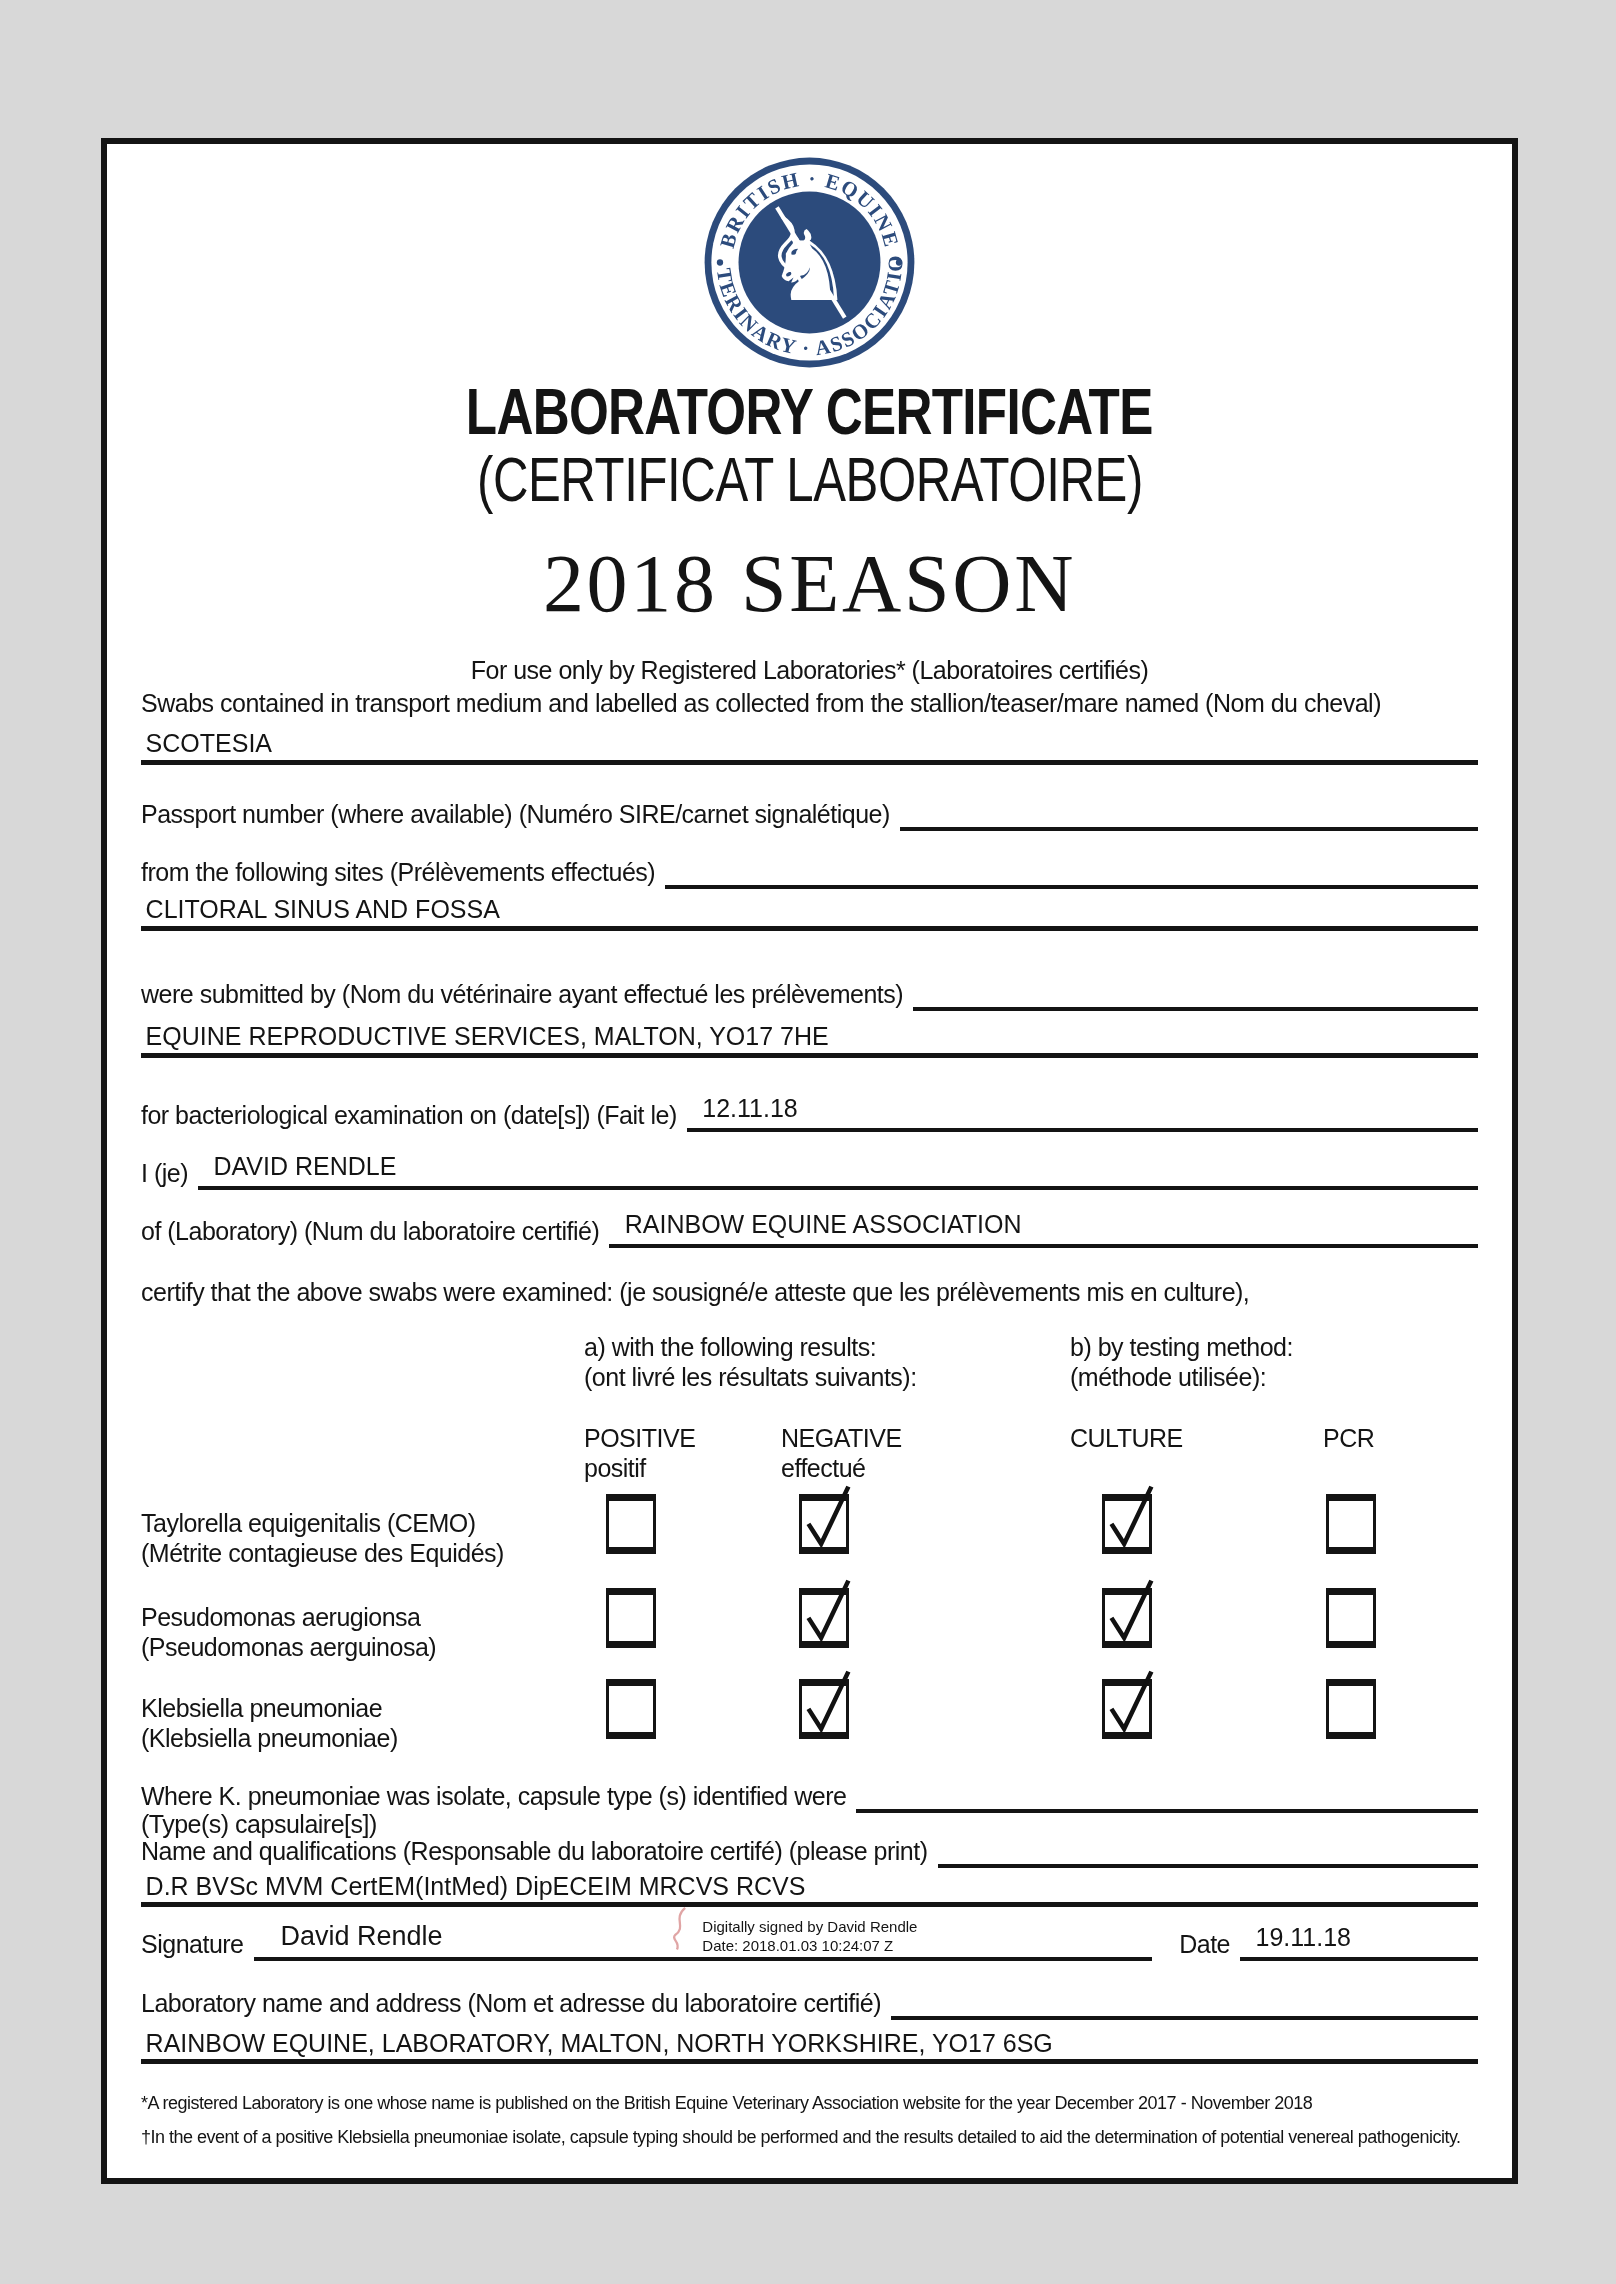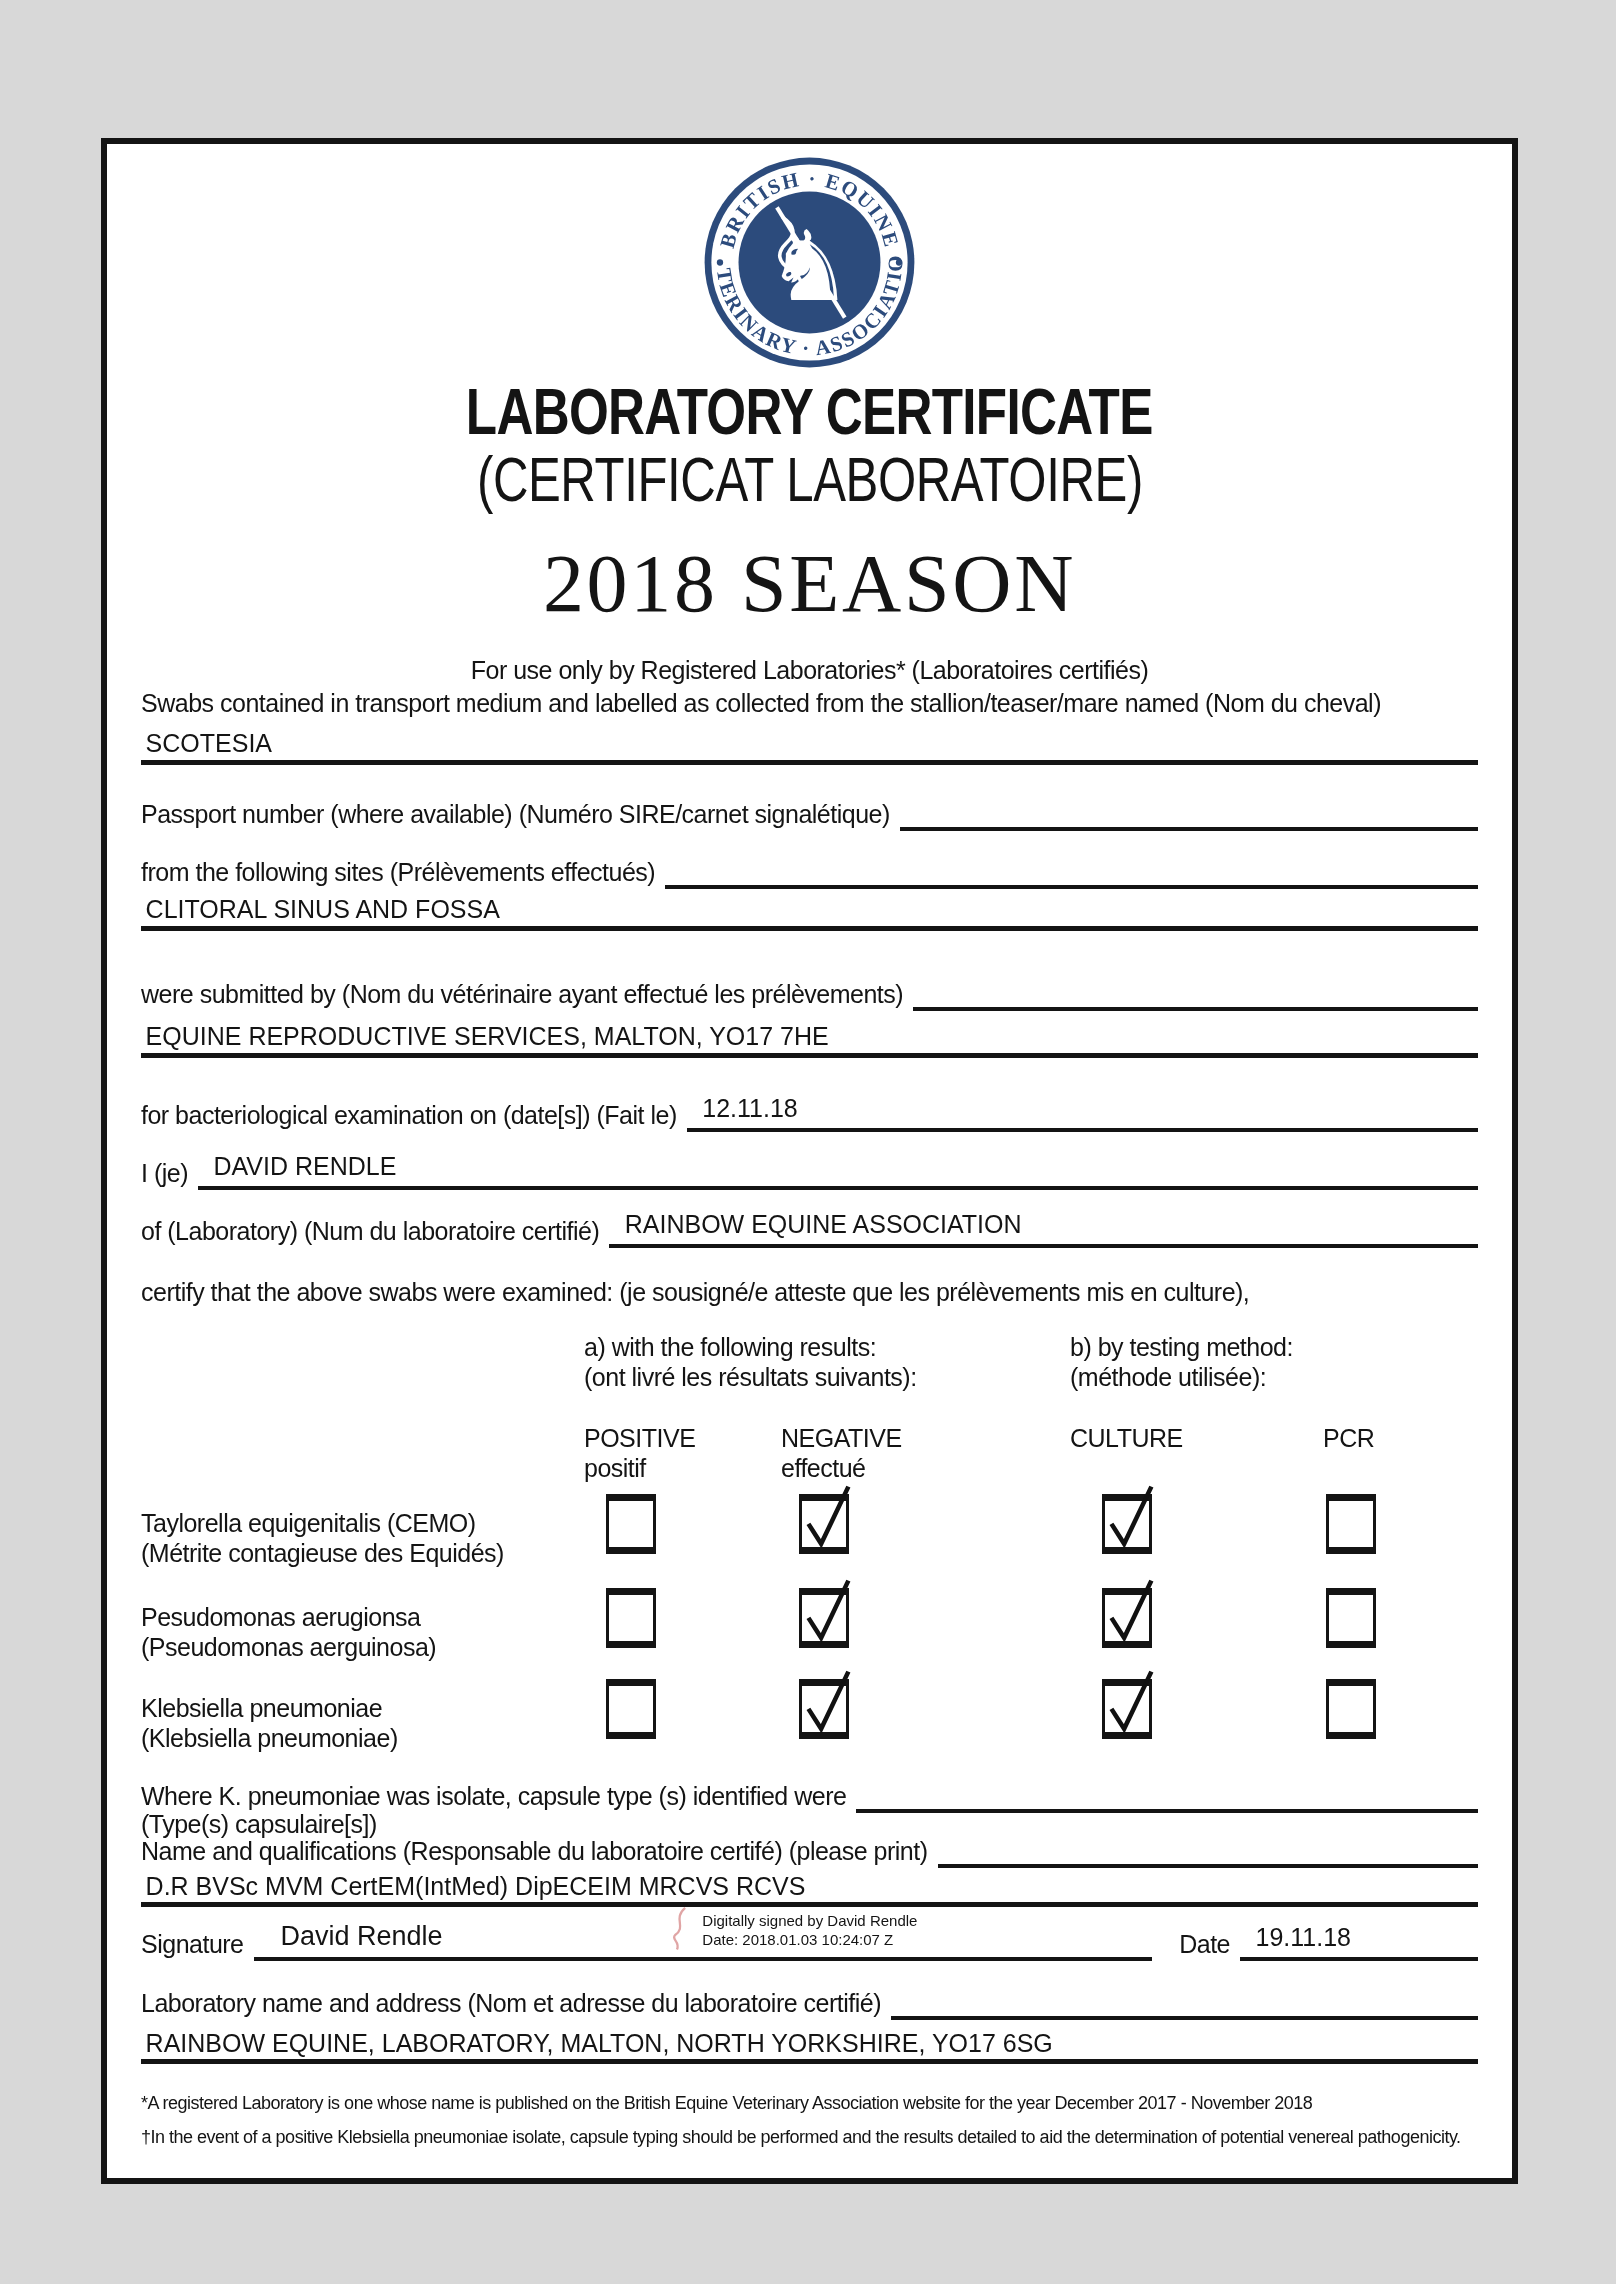--- a/index.html
+++ b/index.html
@@ -23,21 +23,21 @@
   .sep{left:0;right:0;height:5px;background:#141414;}
   .certify{font-size:25px;letter-spacing:-0.5px;}
   .hdr2{font-size:25px;line-height:30px;letter-spacing:-0.5px;white-space:nowrap;}
   .orgrow{left:0;right:0;height:91px;}
   .orgname{position:absolute;left:0;top:13.7px;font-size:25px;line-height:30px;letter-spacing:-0.5px;white-space:nowrap;}
   .cb{position:absolute;top:0;width:44px;height:46px;border:3.2px solid #141414;border-top-width:7.3px;border-bottom-width:7.3px;background:#fff;}
   .cb .tick{display:none;position:absolute;left:0px;top:-18px;width:51px;height:69px;}
   .cb.checked .tick{display:block;}
   .fn{font-size:18px;line-height:35px;letter-spacing:-0.5px;}
   .sigval{font-size:27px;}
-  .digital{position:absolute;left:46%;bottom:1.8px;display:flex;align-items:center;}
+  .digital{position:absolute;left:46%;bottom:1.8px;display:flex;align-items:flex-end;}
   .digital .dtext{font-size:15px;line-height:19px;letter-spacing:0;white-space:nowrap;margin-left:6.4px;}
   .datebox{flex:0 0 238px;}
   .logo{left:560px;top:9.6px;width:217px;height:217px;}
 </style>
 </head>
 <body>
 
 <div class="page">
   <div class="doc">
     <div class="content">

